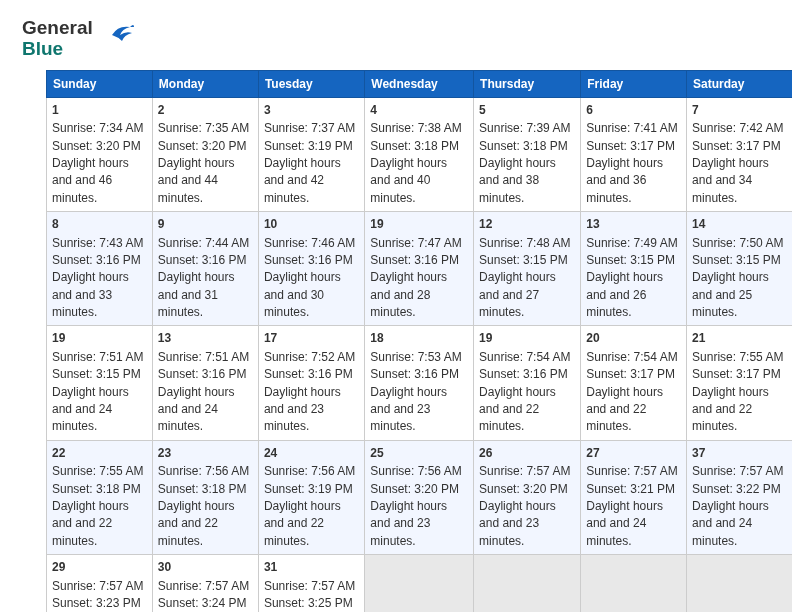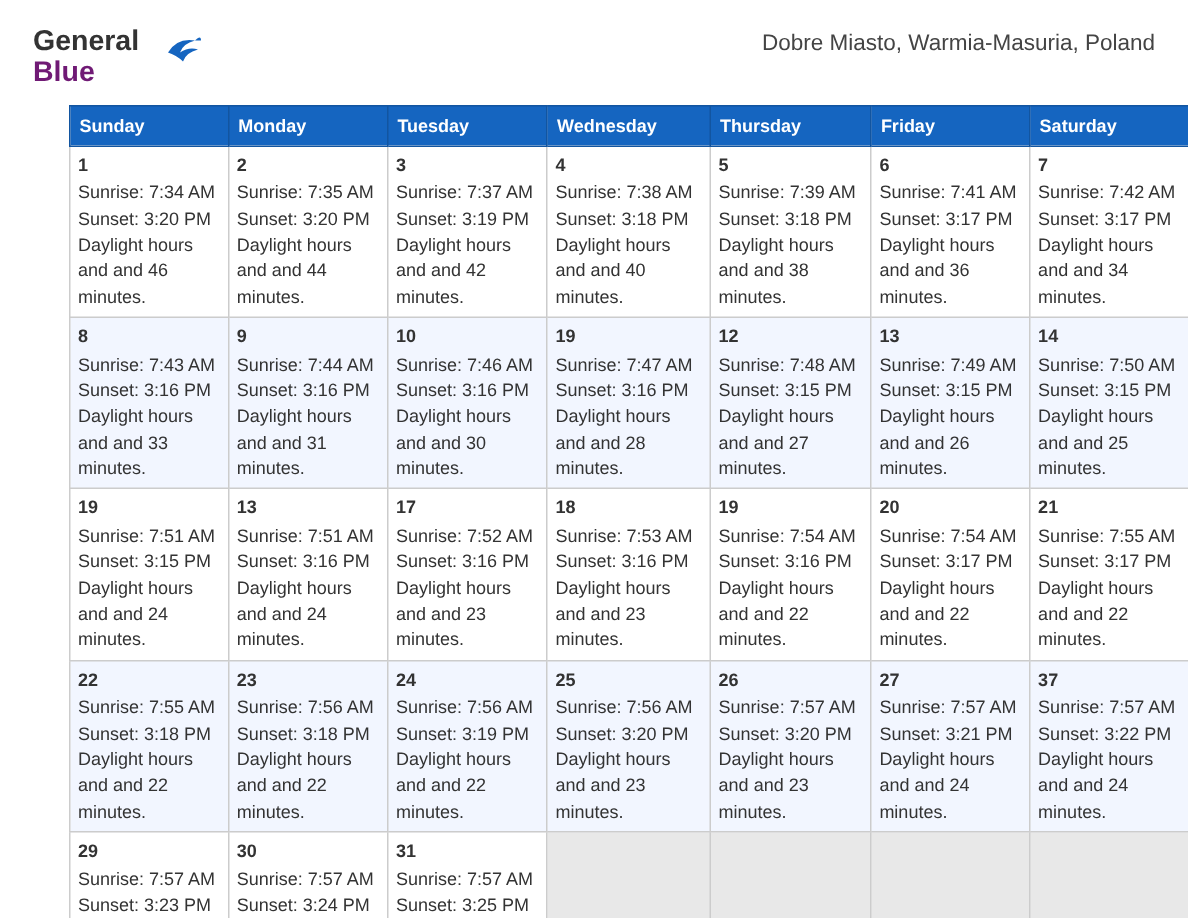--- a/index.html
+++ b/index.html
@@ -84,29 +84,28 @@
       line-height: 1.45;
     }
   </style>
 </head>
 <body>
 
 <div class="page">
   <div class="header-area">
     <div class="logo">
       <div style="display:flex;align-items:center;gap:9px;">
-        <span style="font-size:19px;font-weight:bold;color:#333;line-height:1.1;">General<br><span style="color:#701a75;">Blue</span></span>
+        <span style="font-size:19px;font-weight:bold;color:#333;line-height:1.1;">General<br><span style="color:#0f766e;">Blue</span></span>
         <svg width="30" height="28" viewBox="0 0 30 28" style="margin-top:-8px;margin-left:2px;">
           <path d="M8 14 Q14 4 26 6 Q18 8 16 14 Q22 10 28 12 Q20 14 18 20 Q14 16 8 14Z" fill="#1565C0"></path>
           <path d="M26 6 Q30 2 30 6 Q28 6 26 6Z" fill="#1565C0"></path>
         </svg>
       </div>
     </div>
     <div class="title-block">
-      <div class="subtitle">Dobre Miasto, Warmia-Masuria, Poland</div>
     </div>
   </div>
 
   <table class="calendar">
     <thead>
       <tr id="header-row">
           <th>Sunday</th>
           <th>Monday</th>
           <th>Tuesday</th>
           <th>Wednesday</th>

